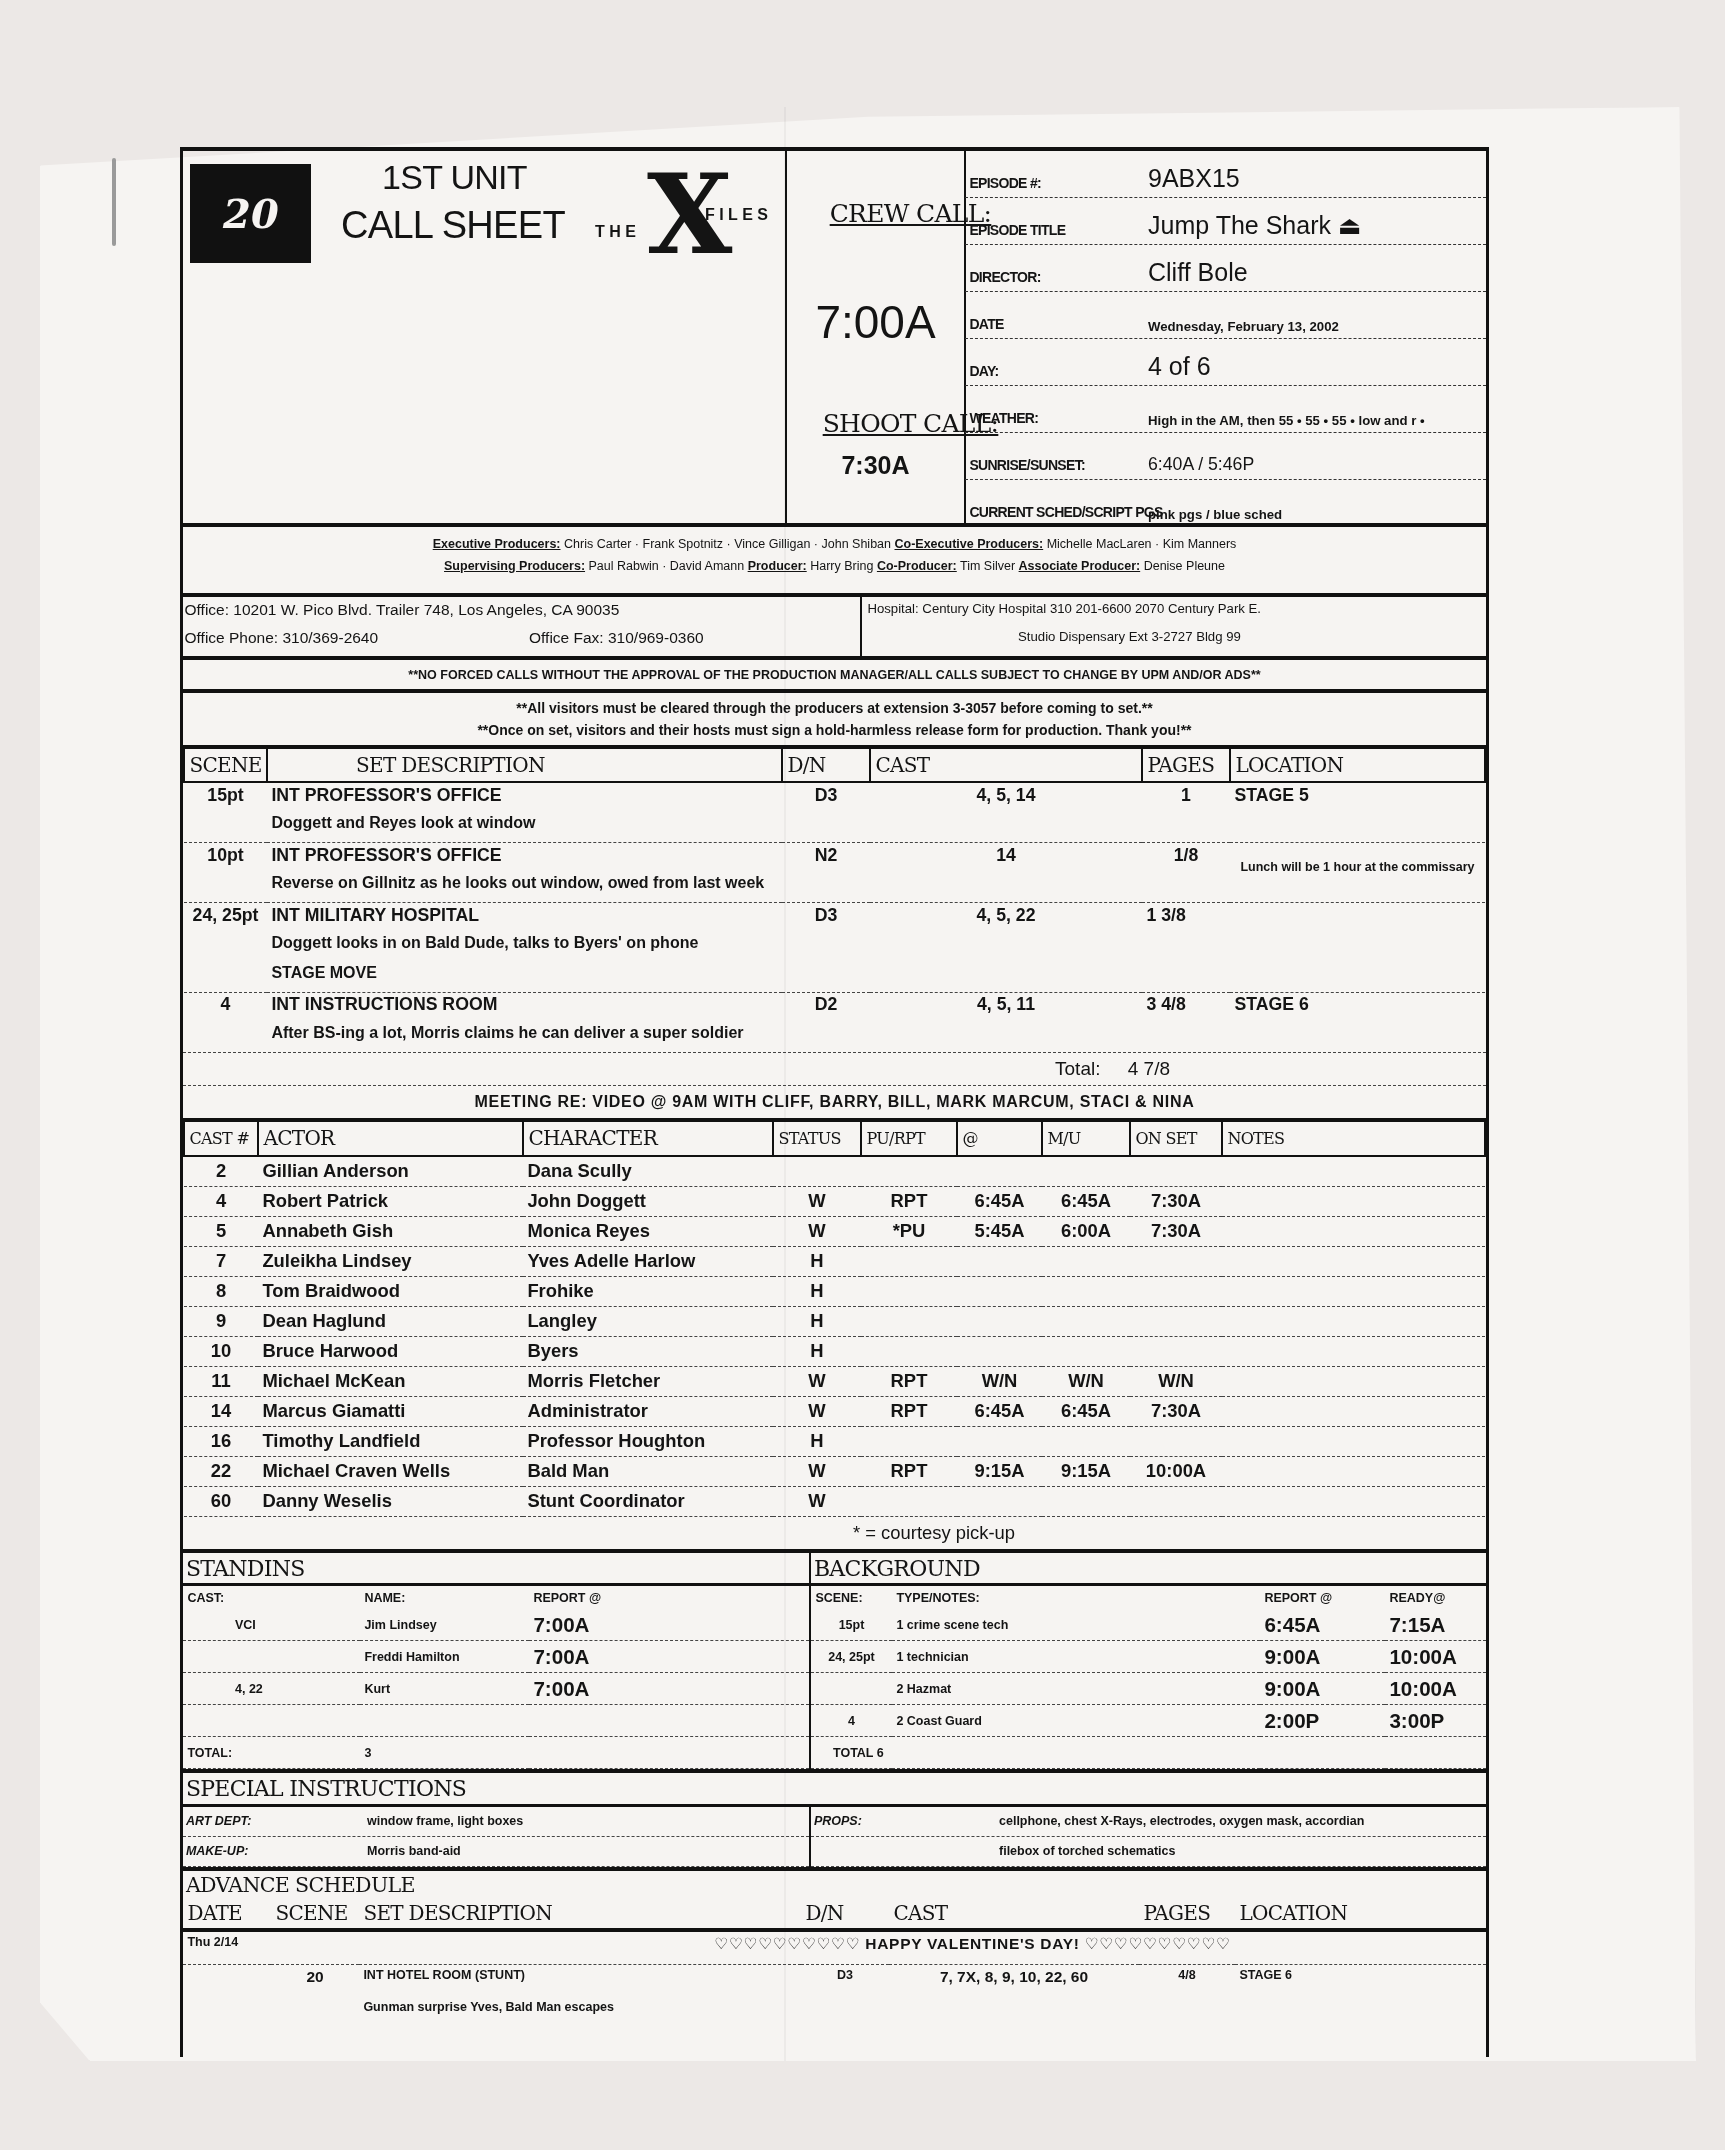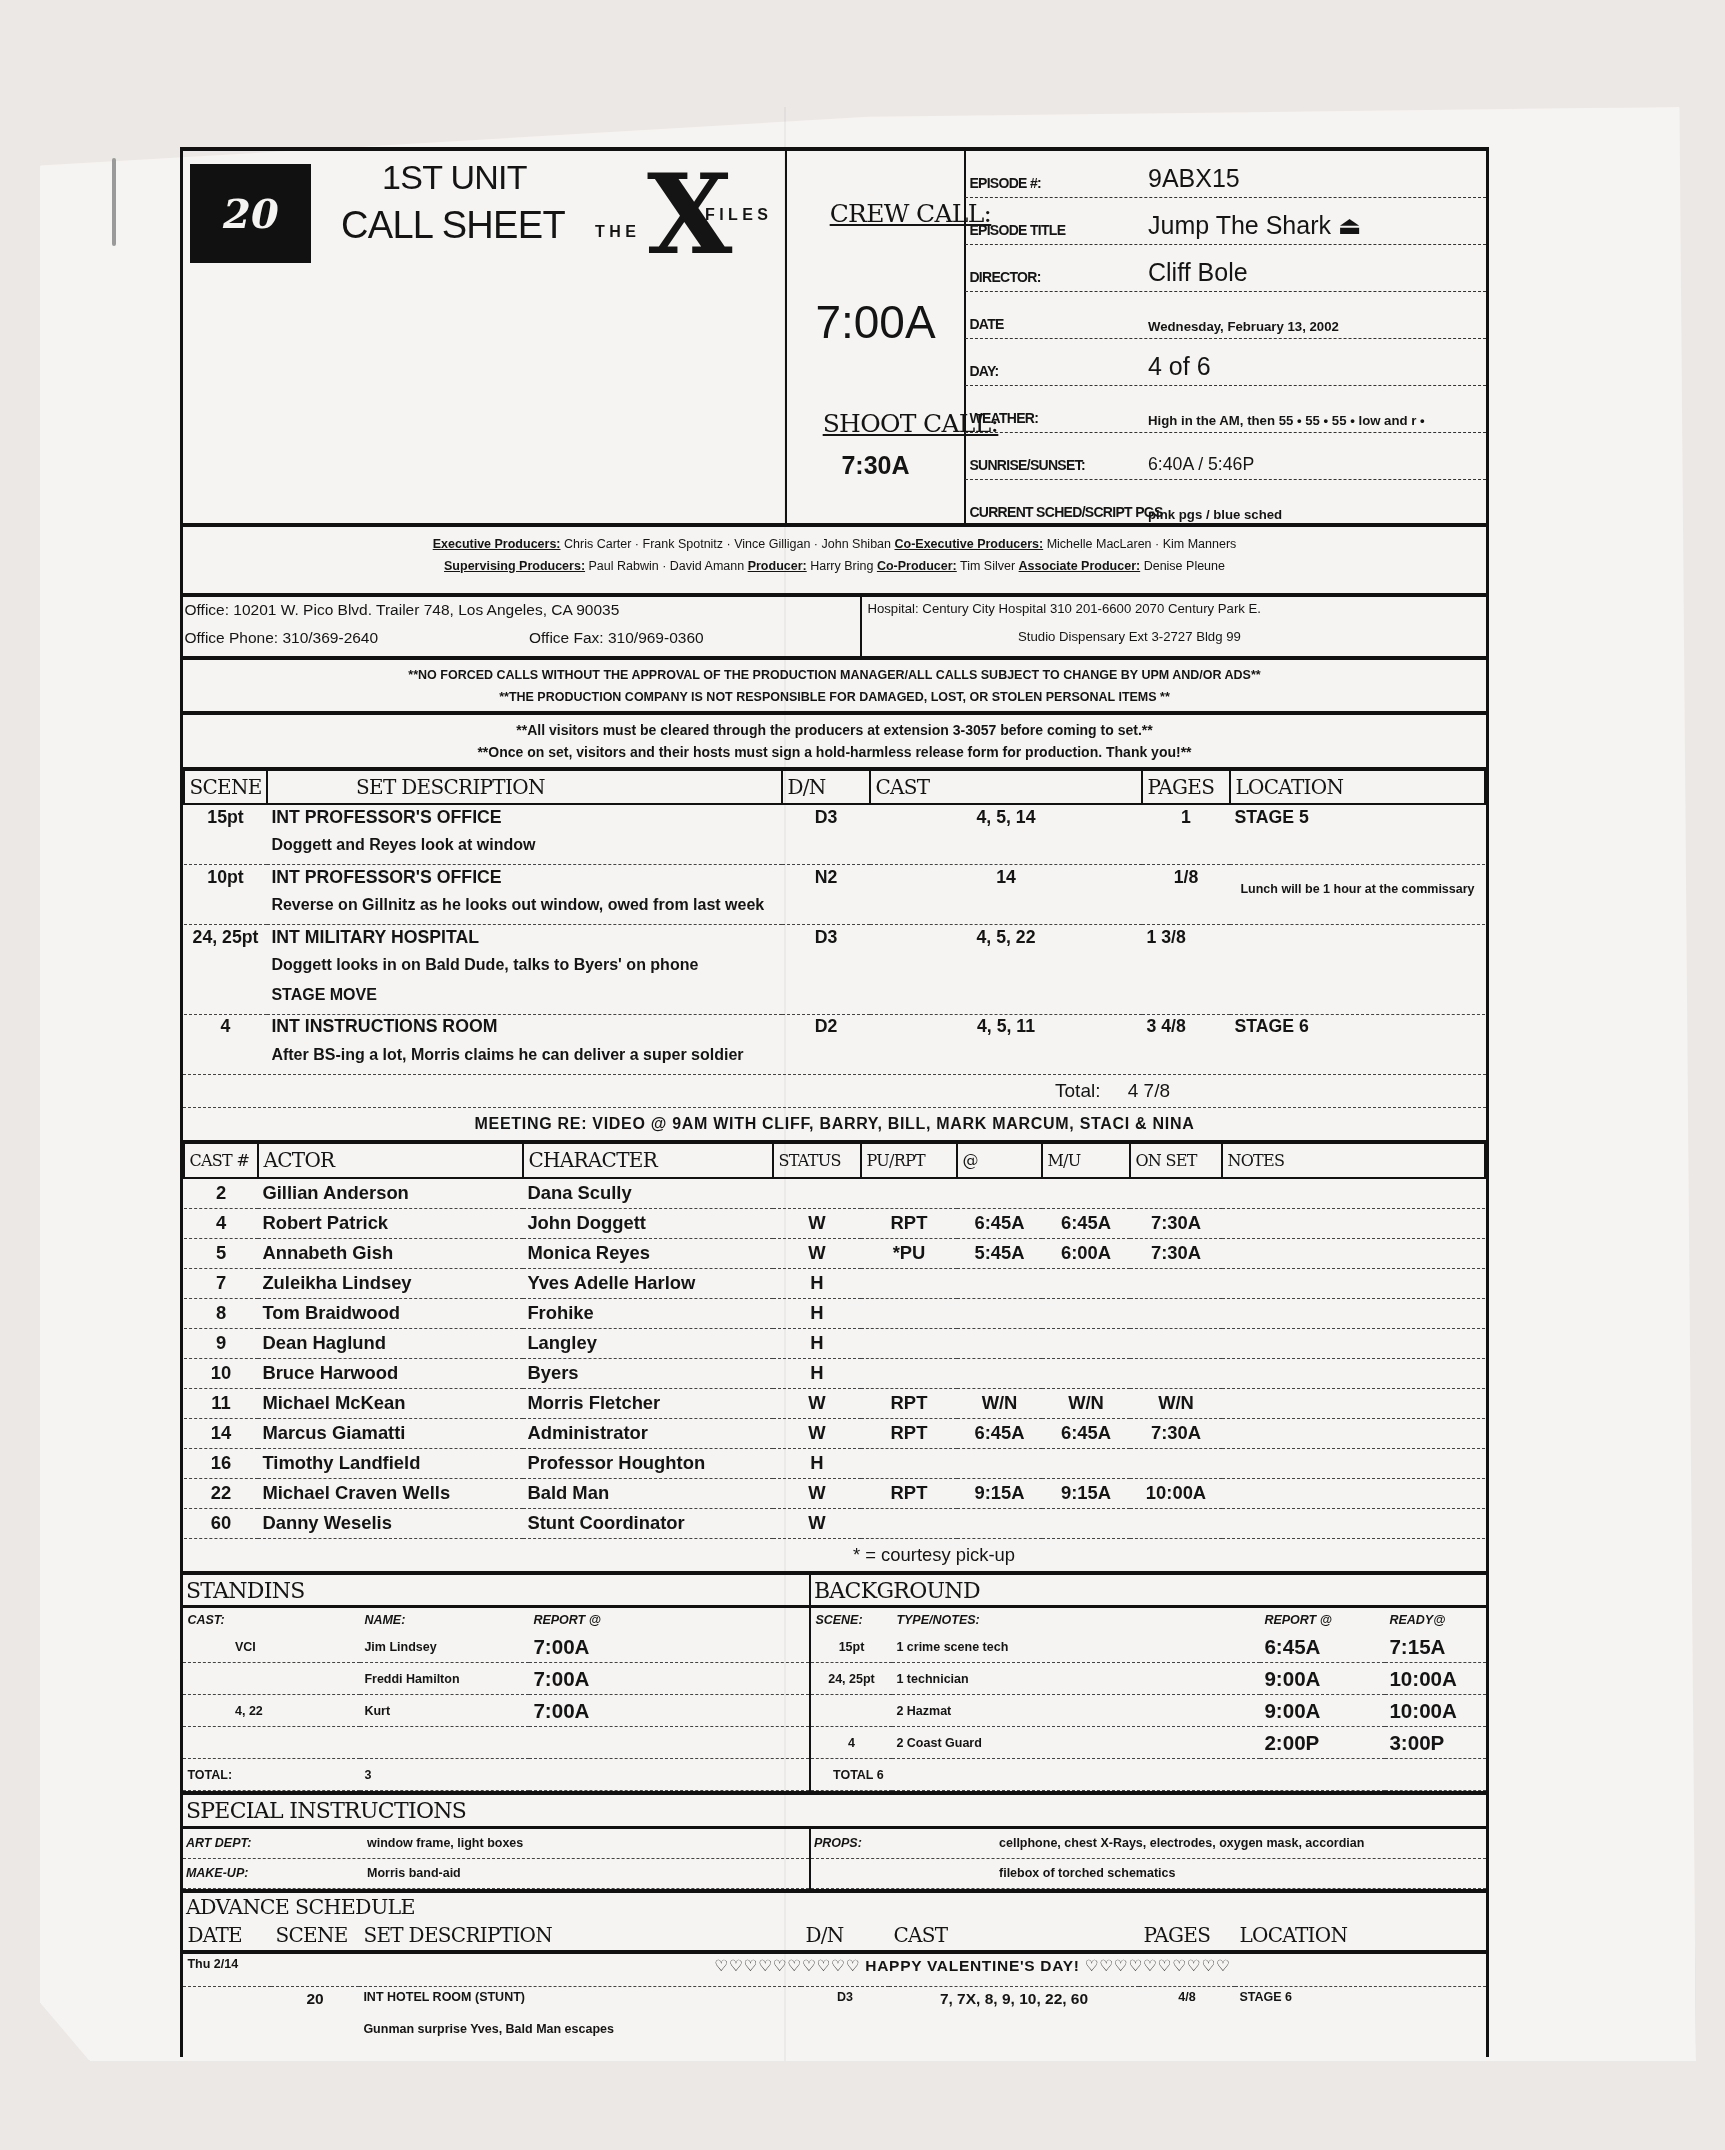--- a/index.html
+++ b/index.html
@@ -61,21 +61,21 @@
   .total { text-align:right; padding-right:316px; font-size:19px; font-weight:normal; border-top:1.5px dashed #444; height:32px; line-height:32px; }
   .meeting { text-align:center; font-size:16px; letter-spacing:0.7px; height:32px; line-height:32px; border-top:1.5px dashed #444; border-bottom:4.4px solid #111; }
   .cast td { font-size:18.4px; padding:1.5px 4.4px; height:26px; border-bottom:1.5px dashed #444; }
   .cast td.num { text-align:center; width:59px; }
   .courtesy { font-size:18.4px; padding-left:670px; height:32px; line-height:32px; font-weight:normal; }
   .sec-title { font-size:22px; font-weight:normal; font-family:"DejaVu Serif", serif; letter-spacing:-0.7px; padding:2.9px 2.9px; border-bottom:3.7px solid #111; border-top:4.4px solid #111; }
   .split { display:flex; }
   .split .left { width:626px; border-right:2.9px solid #111; }
   .split .right { flex:1; }
   .sub td { font-size:17.7px; padding:1.5px 4.4px; height:28px; border-bottom:1.5px dashed #444; }
-  .sub th { font-size:12.5px; font-style:italic; text-align:left; padding:4.4px 4.4px; }
+  .sub th { font-size:12.5px; text-align:left; padding:4.4px 4.4px; }
   .spec { display:flex; border-bottom:4.4px solid #111; border-top:3.7px solid #111; }
   .spec .left { width:626px; border-right:2.2px solid #111; }
   .spec .right { flex:1; }
   .spec .line { position:relative; height:29px; border-bottom:1.5px dashed #444; font-size:12.5px; }
   .spec .line span { position:absolute; top:7.4px; }
   .adv th { font-size:20px; font-weight:normal; font-family:"DejaVu Serif", serif; letter-spacing:-0.7px; text-align:left; padding:2.9px 4.4px; border-bottom:4.4px solid #111; }
   .adv td { font-size:15.5px; padding:2.9px 4.4px; height:26.5px; vertical-align:top; }
   .hearts { text-align:right; font-size:17px; letter-spacing:0.7px; }
 </style>
 </head>
@@ -158,21 +158,20 @@
       <span class="line" style="left:346px;top:32px">Office Fax: 310/969-0360</span>
     </div>
     <div class="r">
       <span class="line" style="left:4.4px;top:4.4px;font-size:13.2px">Hospital: Century City Hospital 310 201-6600  2070 Century Park E.</span>
       <span class="line" style="left:155px;top:32px;font-size:13.2px">Studio Dispensary  Ext 3-2727  Bldg 99</span>
     </div>
   </div>
 
   <div class="notice">
     <div>**NO FORCED CALLS WITHOUT THE APPROVAL OF THE PRODUCTION MANAGER/ALL CALLS SUBJECT TO CHANGE BY UPM AND/OR ADS**</div>
-    <div>**THE PRODUCTION COMPANY IS NOT RESPONSIBLE FOR DAMAGED, LOST, OR STOLEN PERSONAL ITEMS **</div>
   </div>
   <div class="notice" style="font-size:14px">
     <div>**All visitors must be cleared through the producers at extension 3-3057 before coming to set.**</div>
     <div>**Once on set, visitors and their hosts must sign a hold-harmless release form for production. Thank you!**</div>
   </div>
 
   <table class="scenes">
     <colgroup>
         <col style="width:81px">
         <col style="width:515px">

